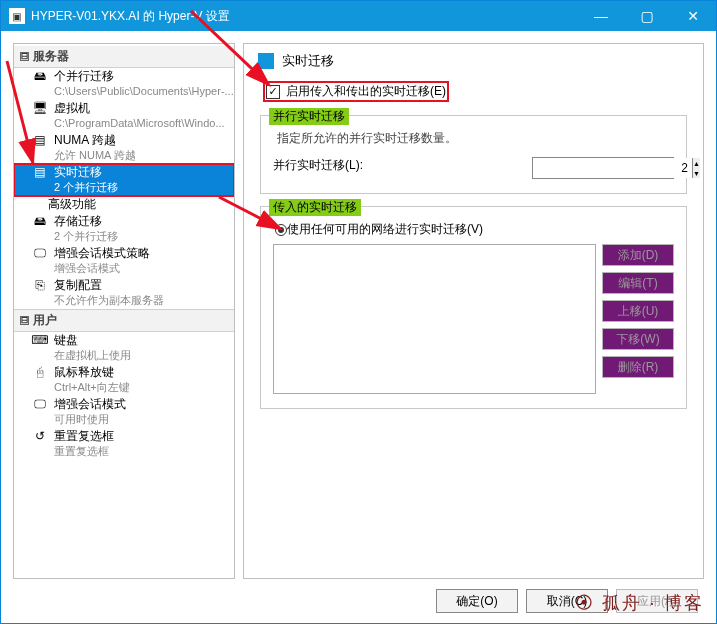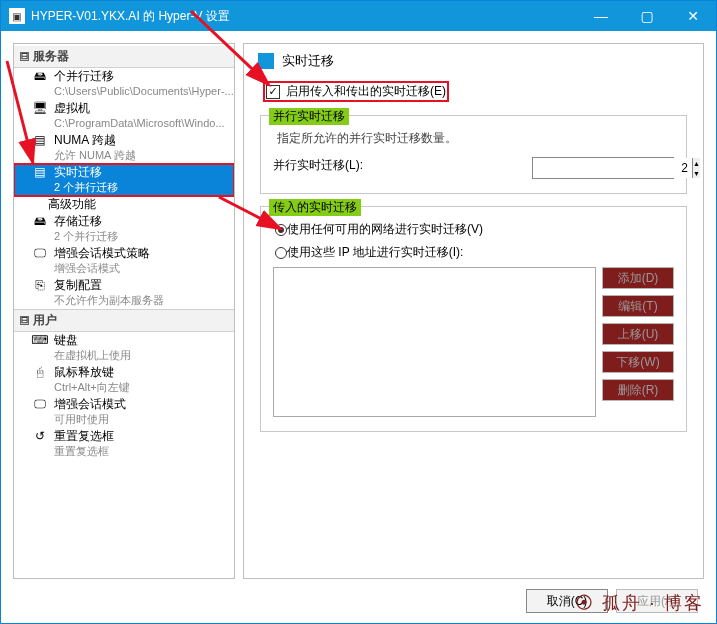--- a/index.html
+++ b/index.html
@@ -38,21 +38,21 @@
 .numbox{width:142px;height:22px;border:1px solid #888;display:flex}
 .numbox input{flex:1;border:none;text-align:right;padding-right:4px;font-size:12px;outline:none}
 .spin{width:16px;display:flex;flex-direction:column;border-left:1px solid #888}
 .spin div{flex:1;display:flex;align-items:center;justify-content:center;font-size:7px;background:#eee}
 .radio-row{display:flex;align-items:center;margin:4px 0 6px 2px}
 .radio{width:12px;height:12px;border:1px solid #333;border-radius:50%;display:flex;align-items:center;justify-content:center}
 .radio .dot{width:6px;height:6px;background:#333;border-radius:50%}
 .iplist{display:flex;gap:6px;margin-top:6px}
 .ipbox{flex:1;height:150px;border:1px solid #aaa;background:#fff}
 .btncol{width:72px;display:flex;flex-direction:column;gap:6px}
-.dbtn{height:22px;border:1px solid #b5b5b5;background:#7f1d1d;color:#9a9a9a;display:flex;align-items:center;justify-content:center;font-size:12px}
+.dbtn{height:22px;border:1px solid #b5b5b5;background:#701a75;color:#9a9a9a;display:flex;align-items:center;justify-content:center;font-size:12px}
 .footer{height:44px;display:flex;align-items:center;justify-content:flex-end;gap:8px;padding:0 18px}
 .fbtn{width:82px;height:24px;border:1px solid #888;background:#f3f3f3;display:flex;align-items:center;justify-content:center}
 .watermark{position:absolute;right:12px;bottom:8px;color:#7f1d1d;font-size:18px;letter-spacing:2px}
 
 .arrow{position:absolute;pointer-events:none}
 .arrow svg{overflow:visible}
 </style>
 </head>
 <body>
 
@@ -196,39 +196,36 @@
         </div>
 
         <div class="grp">
           <span class="legend">传入的实时迁移</span>
           <div class="radio-row">
             <span class="radio">
                 <span class="dot"></span>
               </span>
             <span>使用任何可用的网络进行实时迁移(V)</span>
           </div>
-          <div class="radio-row">
-            <span class="radio"></span>
-            <span>使用这些 IP 地址进行实时迁移(I):</span>
-          </div>
           <div class="iplist">
             <div class="ipbox"></div>
             <div class="btncol">
               <div class="dbtn">添加(D)</div>
               <div class="dbtn">编辑(T)</div>
               <div class="dbtn">上移(U)</div>
               <div class="dbtn">下移(W)</div>
               <div class="dbtn">删除(R)</div>
             </div>
           </div>
         </div>
       </div>
     </div>
 
     <div class="footer">
+      <div class="fbtn">确定(O)</div>
       <div class="fbtn">取消(C)</div>
       <div class="fbtn" style="color:#9a9a9a;border-color:#bbb">应用(A)</div>
     </div>
   </div>
 
   <span class="watermark">⦿ 孤舟 · 博客</span>
 
   <div class="arrow" style="left:150px;top:8px">
     <svg width="140" height="90">
         <defs>

